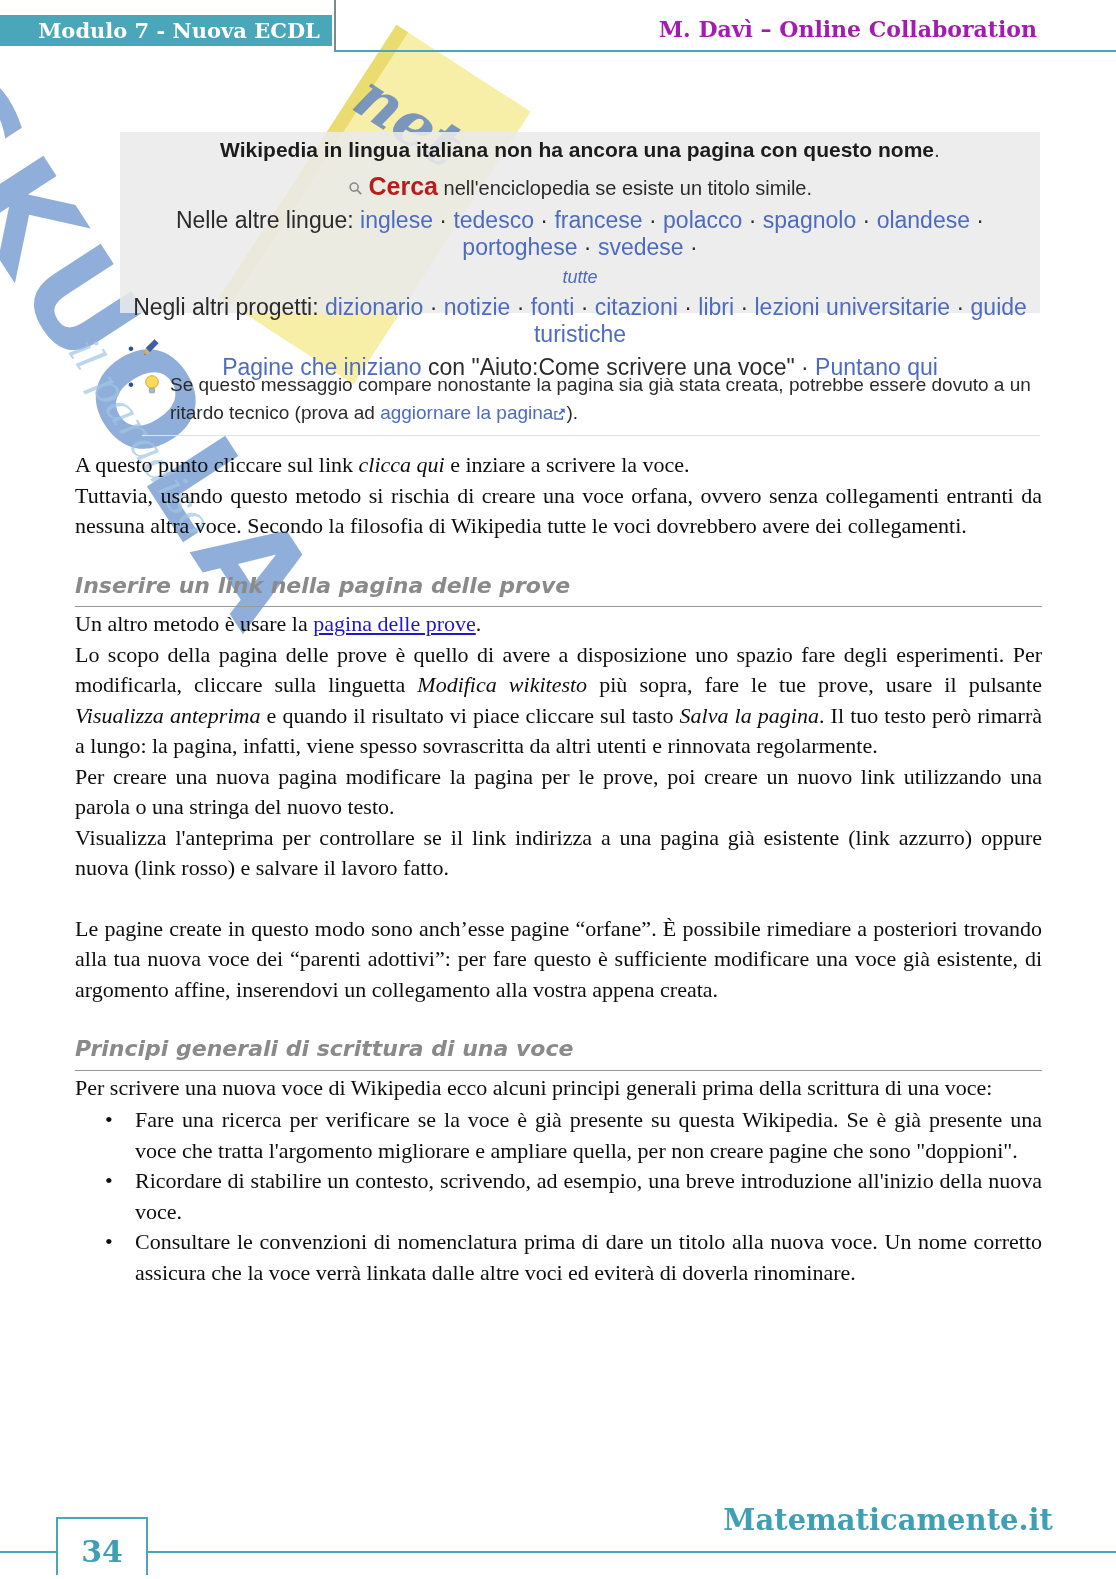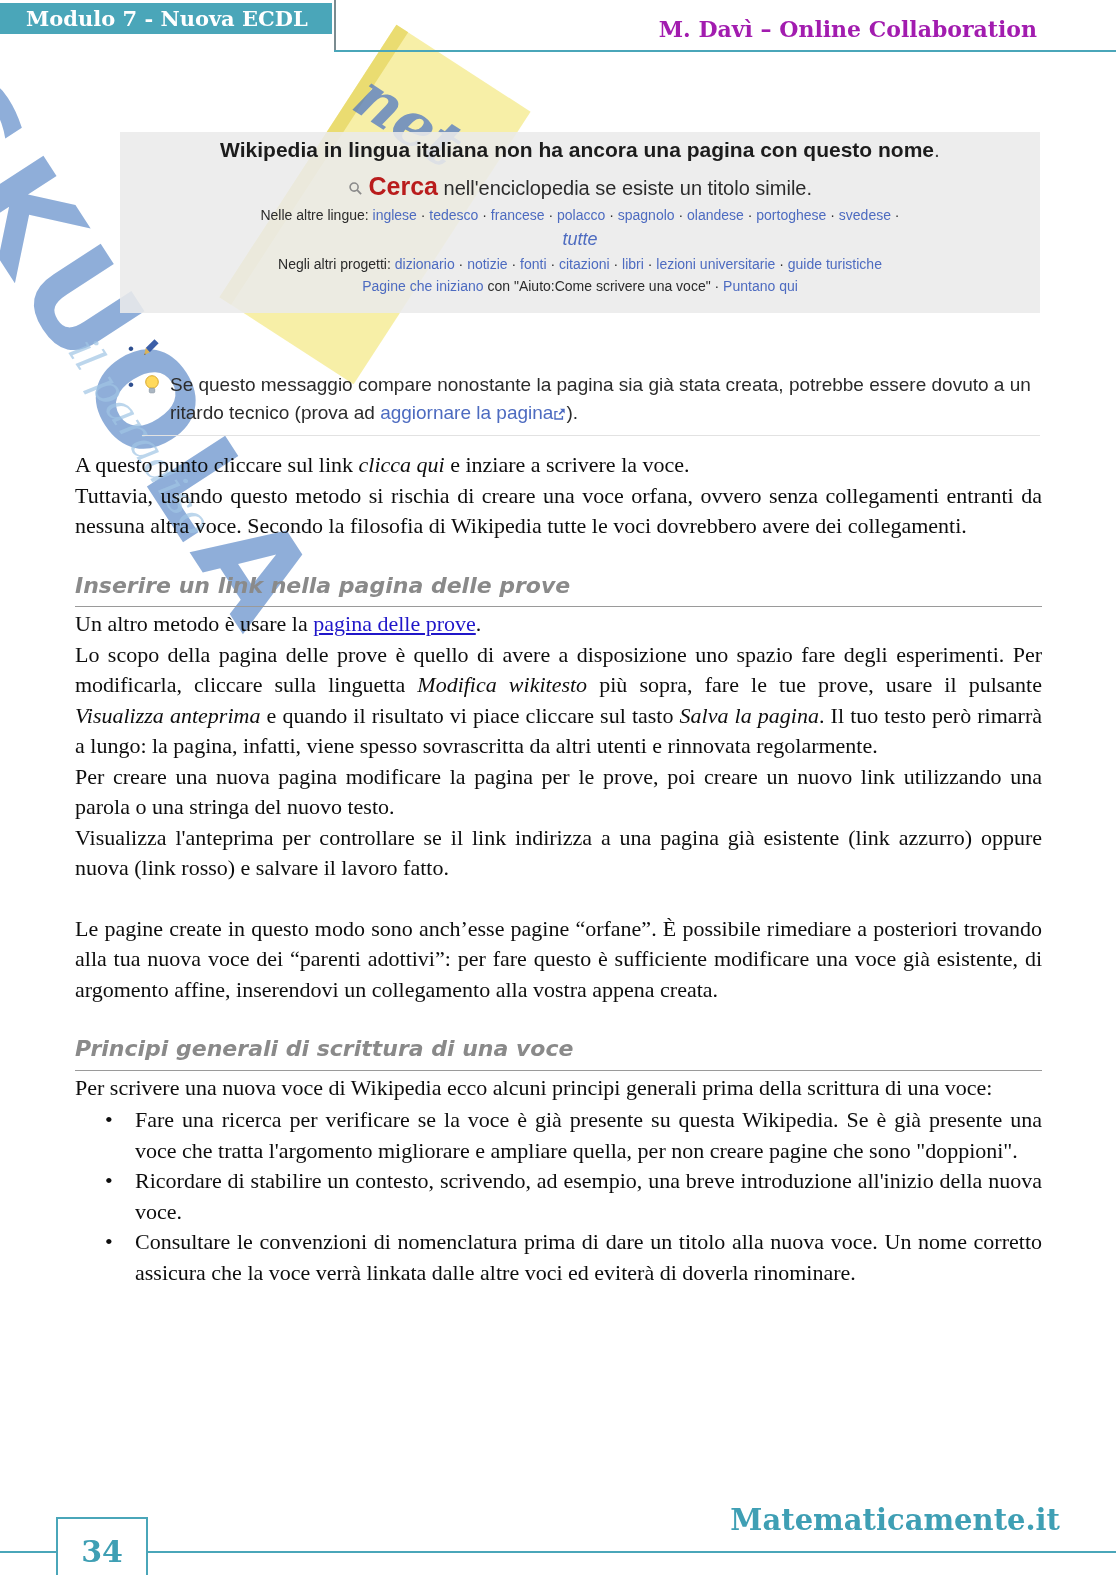--- a/index.html
+++ b/index.html
@@ -1,21 +1,21 @@
 <!DOCTYPE html>
 <html><head>
 <meta charset="utf-8">
 <style>
   * { margin:0; padding:0; box-sizing:border-box; }
   body { background:#888; font-family:"Liberation Sans", sans-serif; }
   .page { position:relative; width:1116px; height:1579px; background:#ffffff; overflow:hidden; margin:0 auto; }
 
   
-  .hdr-box { position:absolute; left:0; top:3px; width:332px; height:31px; background:#4aa6b9; z-index:5;
-             display:flex; align-items:center; justify-content:flex-start; }
+  .hdr-box { position:absolute; left:0; top:15px; width:332px; height:31px; background:#4aa6b9; z-index:5;
+             display:flex; align-items:center; justify-content:center; }
   .hdr-box span { color:#ffffff; font-family:"DejaVu Serif", serif; font-weight:bold; font-size:21px; padding-left:26px; }
   .hdr-vline { position:absolute; left:334px; top:0; width:2px; height:52px; background:#7a8b90; z-index:5; }
   .hdr-rule  { position:absolute; left:334px; top:50px; right:0; height:2px; background:#4aa6b9; z-index:5; }
   .hdr-right { position:absolute; top:16px; right:79px; color:#a21caf; font-family:"DejaVu Serif", serif;
                font-weight:bold; font-size:22px; z-index:5; }
 
   
   .wm { position:absolute; z-index:1; pointer-events:none; }
   .wm-yellow { left:295px; top:42px; width:160px; height:325px; background:rgba(246,238,160,0.92);
                border-left:14px solid rgba(233,218,110,0.95); transform:rotate(33deg); }
@@ -29,21 +29,21 @@
                color:rgba(160,196,228,0.70); white-space:nowrap; }
 
   
   .wiki { position:absolute; left:120px; top:132px; width:920px; z-index:2; color:#2b2b2b; }
   .wiki-grey { background:rgba(235,235,235,0.88); height:181px; padding-top:6px; text-align:center; }
   .wiki-grey .row { margin-bottom:6px; }
   .w-title { font-size:21px; font-weight:bold; color:#1c1c1c; margin-bottom:10px; }
   .w-title .dot { font-weight:normal; color:#444; }
   .w-cerca { font-size:20px; margin-bottom:9px; }
   .w-cerca b { color:#b91c1c; font-size:25px; }
-  .w-small { font-size:14px; margin-bottom:5px; }
+  .w-small { font-size:23px; margin-bottom:5px; }
   .w-tutte { font-size:18px; margin-bottom:4px; }
   .w-tutte i { color:#4d6bc0; }
   .wlink { color:#4d6bc0; cursor:pointer; }
   .wiki-bullets { padding:22px 0 0 8px; }
   .wbullet { display:flex; align-items:flex-start; gap:9px; font-size:19px; line-height:28px; margin-bottom:4px; }
   .wbullet .dot { color:#2e4f8f; font-size:17px; line-height:28px; }
   .wbullet .ic { flex:0 0 auto; margin-top:3px; }
   .wbullet .txt { flex:1; }
   .blink { color:#3a5fbc; font-weight:bold; cursor:pointer; }
   .wiki-hr { border-top:1px solid #e2e2e2; margin:8px 0 0 14px; }
@@ -61,21 +61,21 @@
   .doc ul { list-style:none; margin-top:2px; }
   .doc li { position:relative; padding-left:60px; text-align:justify; }
   .doc li::before { content:"\2022"; position:absolute; left:30px; top:0; }
 
   
   .ftr-rule { position:absolute; left:0; right:0; top:1551px; height:2px; background:#4aa6b9; z-index:4; }
   .ftr-pagebox { position:absolute; left:56px; top:1517px; width:92px; height:58px; background:#ffffff;
                  border:2px solid #4aa6b9; border-bottom:none; z-index:5;
                  display:flex; align-items:flex-end; justify-content:center; }
   .ftr-pagebox span { color:#3f9fb4; font-family:"DejaVu Serif", serif; font-weight:bold; font-size:30px; line-height:46px; }
-  .ftr-brand { position:absolute; right:56px; top:1503px; color:#3f9fb4; z-index:5;
+  .ftr-brand { position:absolute; right:63px; top:1503px; color:#3f9fb4; z-index:5;
                font-family:"DejaVu Serif", serif; font-weight:bold; font-size:29px; }
 </style>
 </head>
 <body>
 
 <div class="page">
 
   <div class="wm wm-yellow"></div>
   <div class="wm wm-letters">SKUOLA</div>
   <div class="wm wm-net">net</div>

